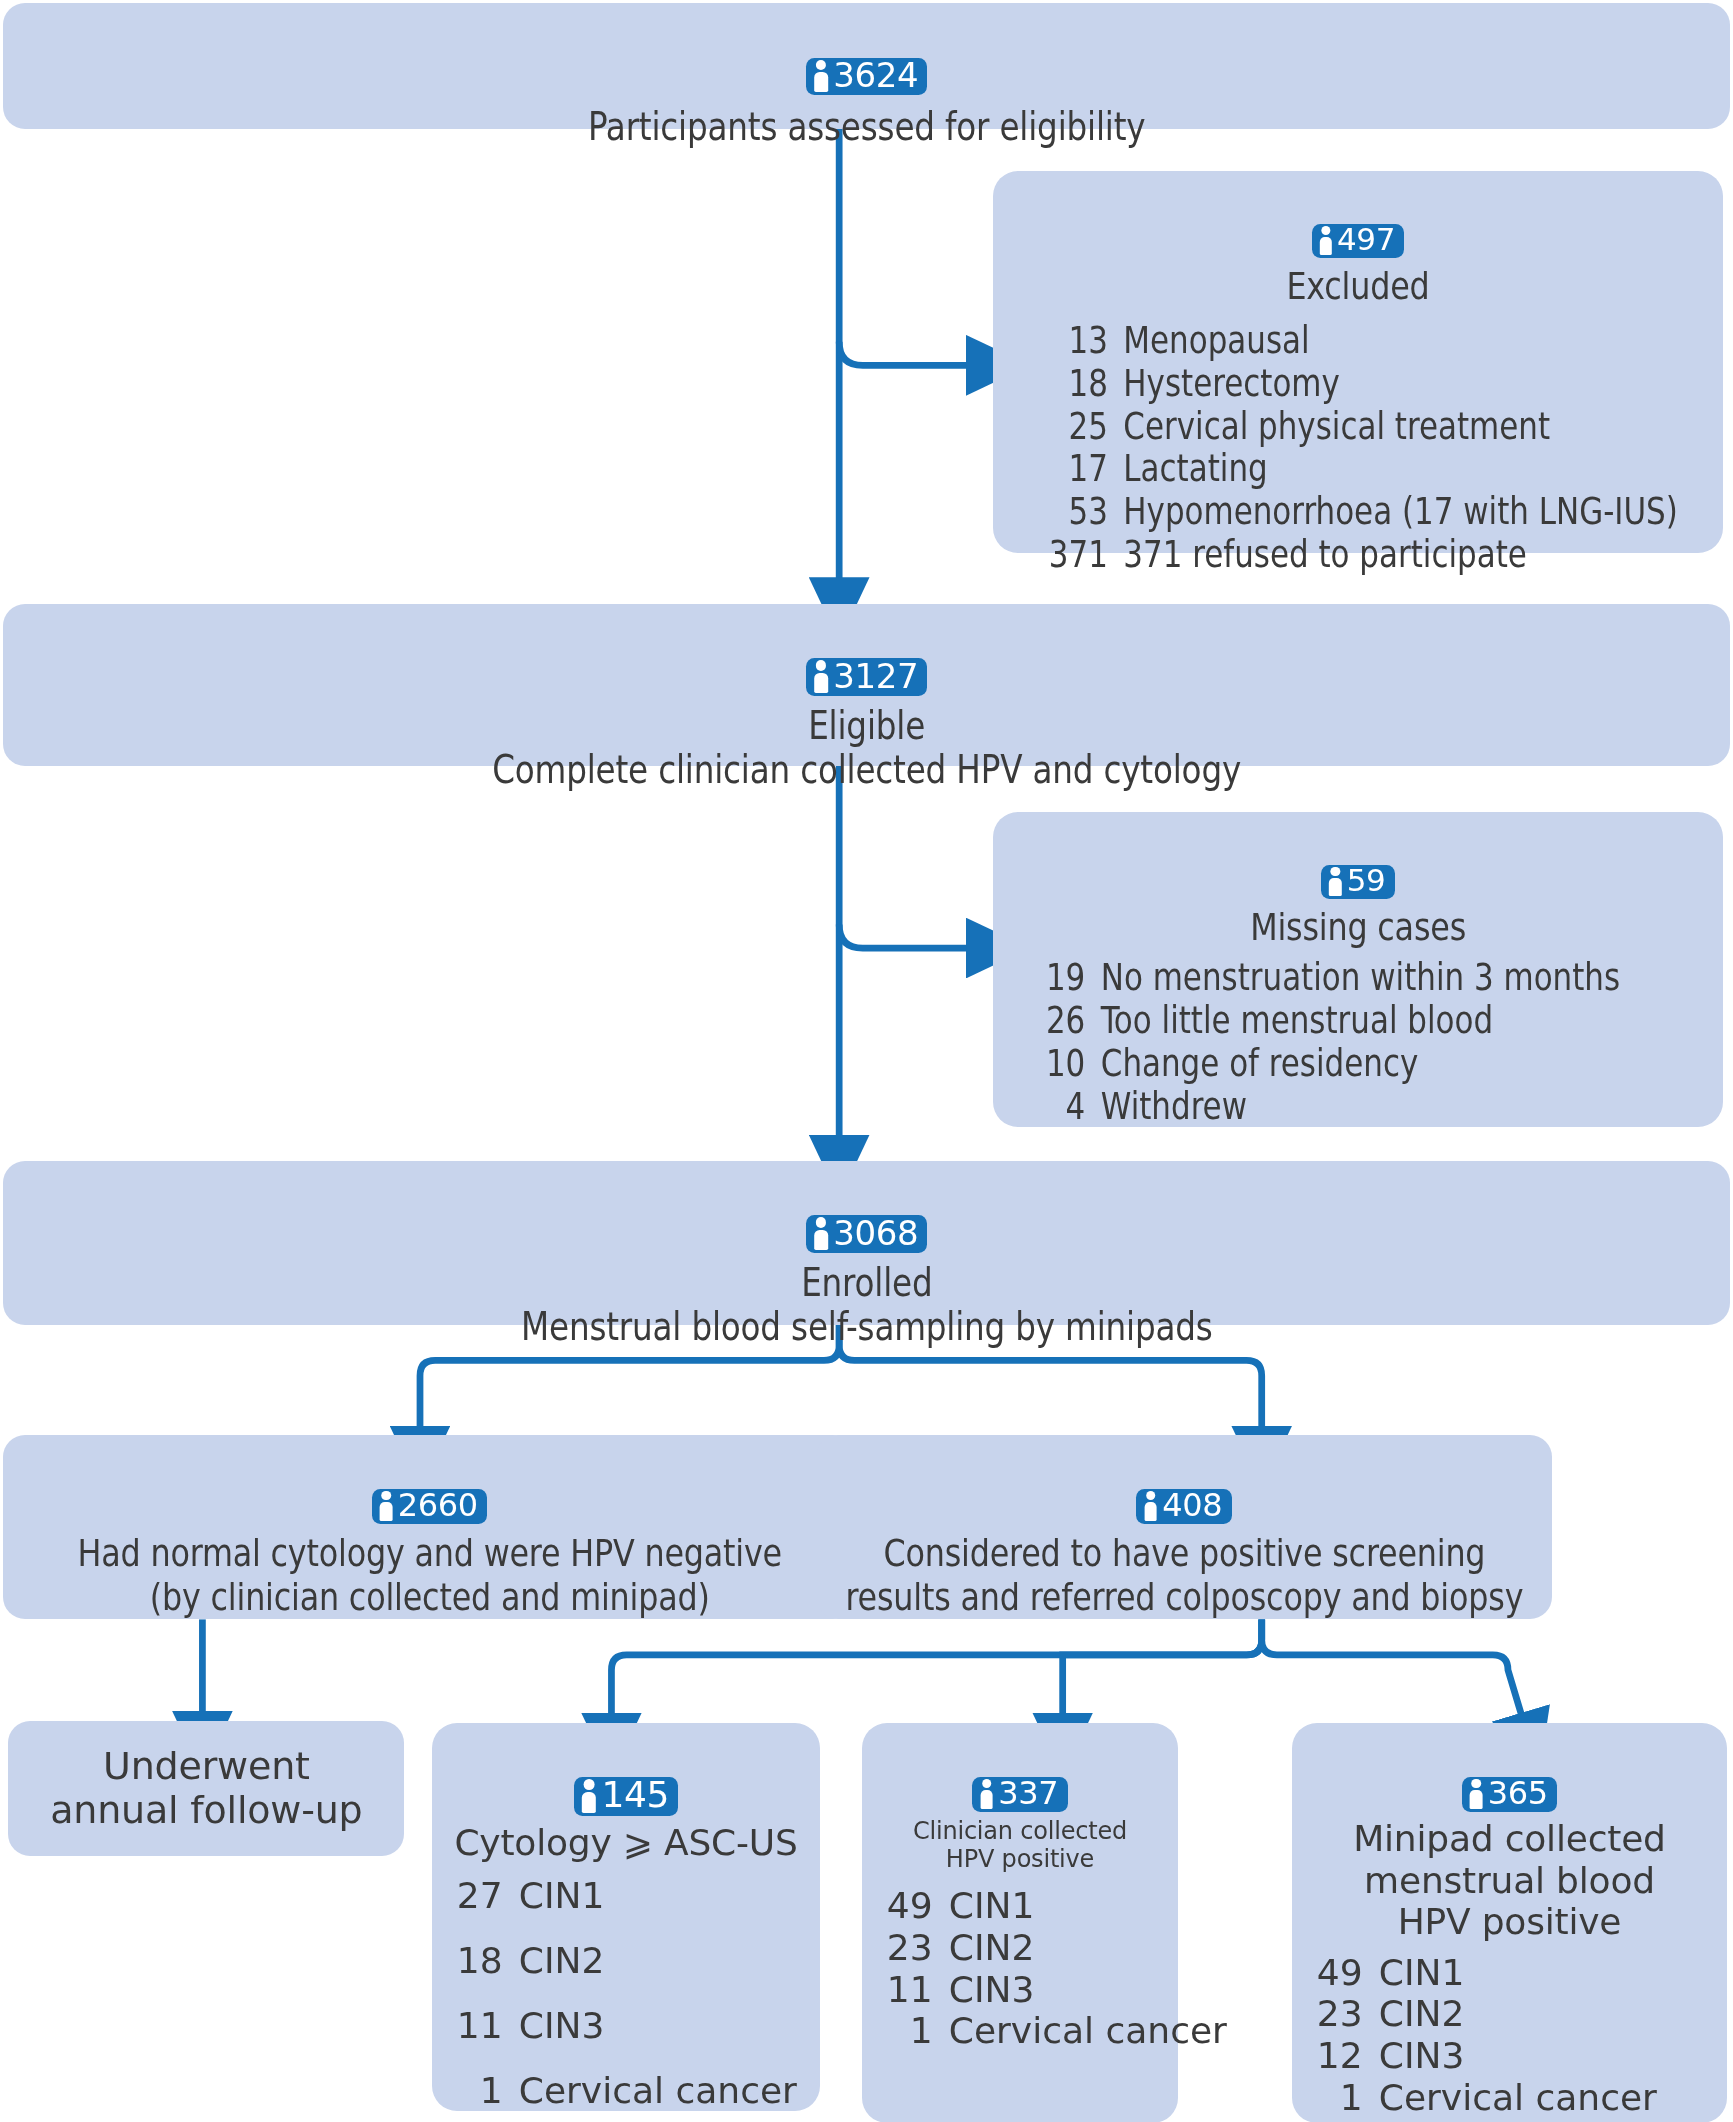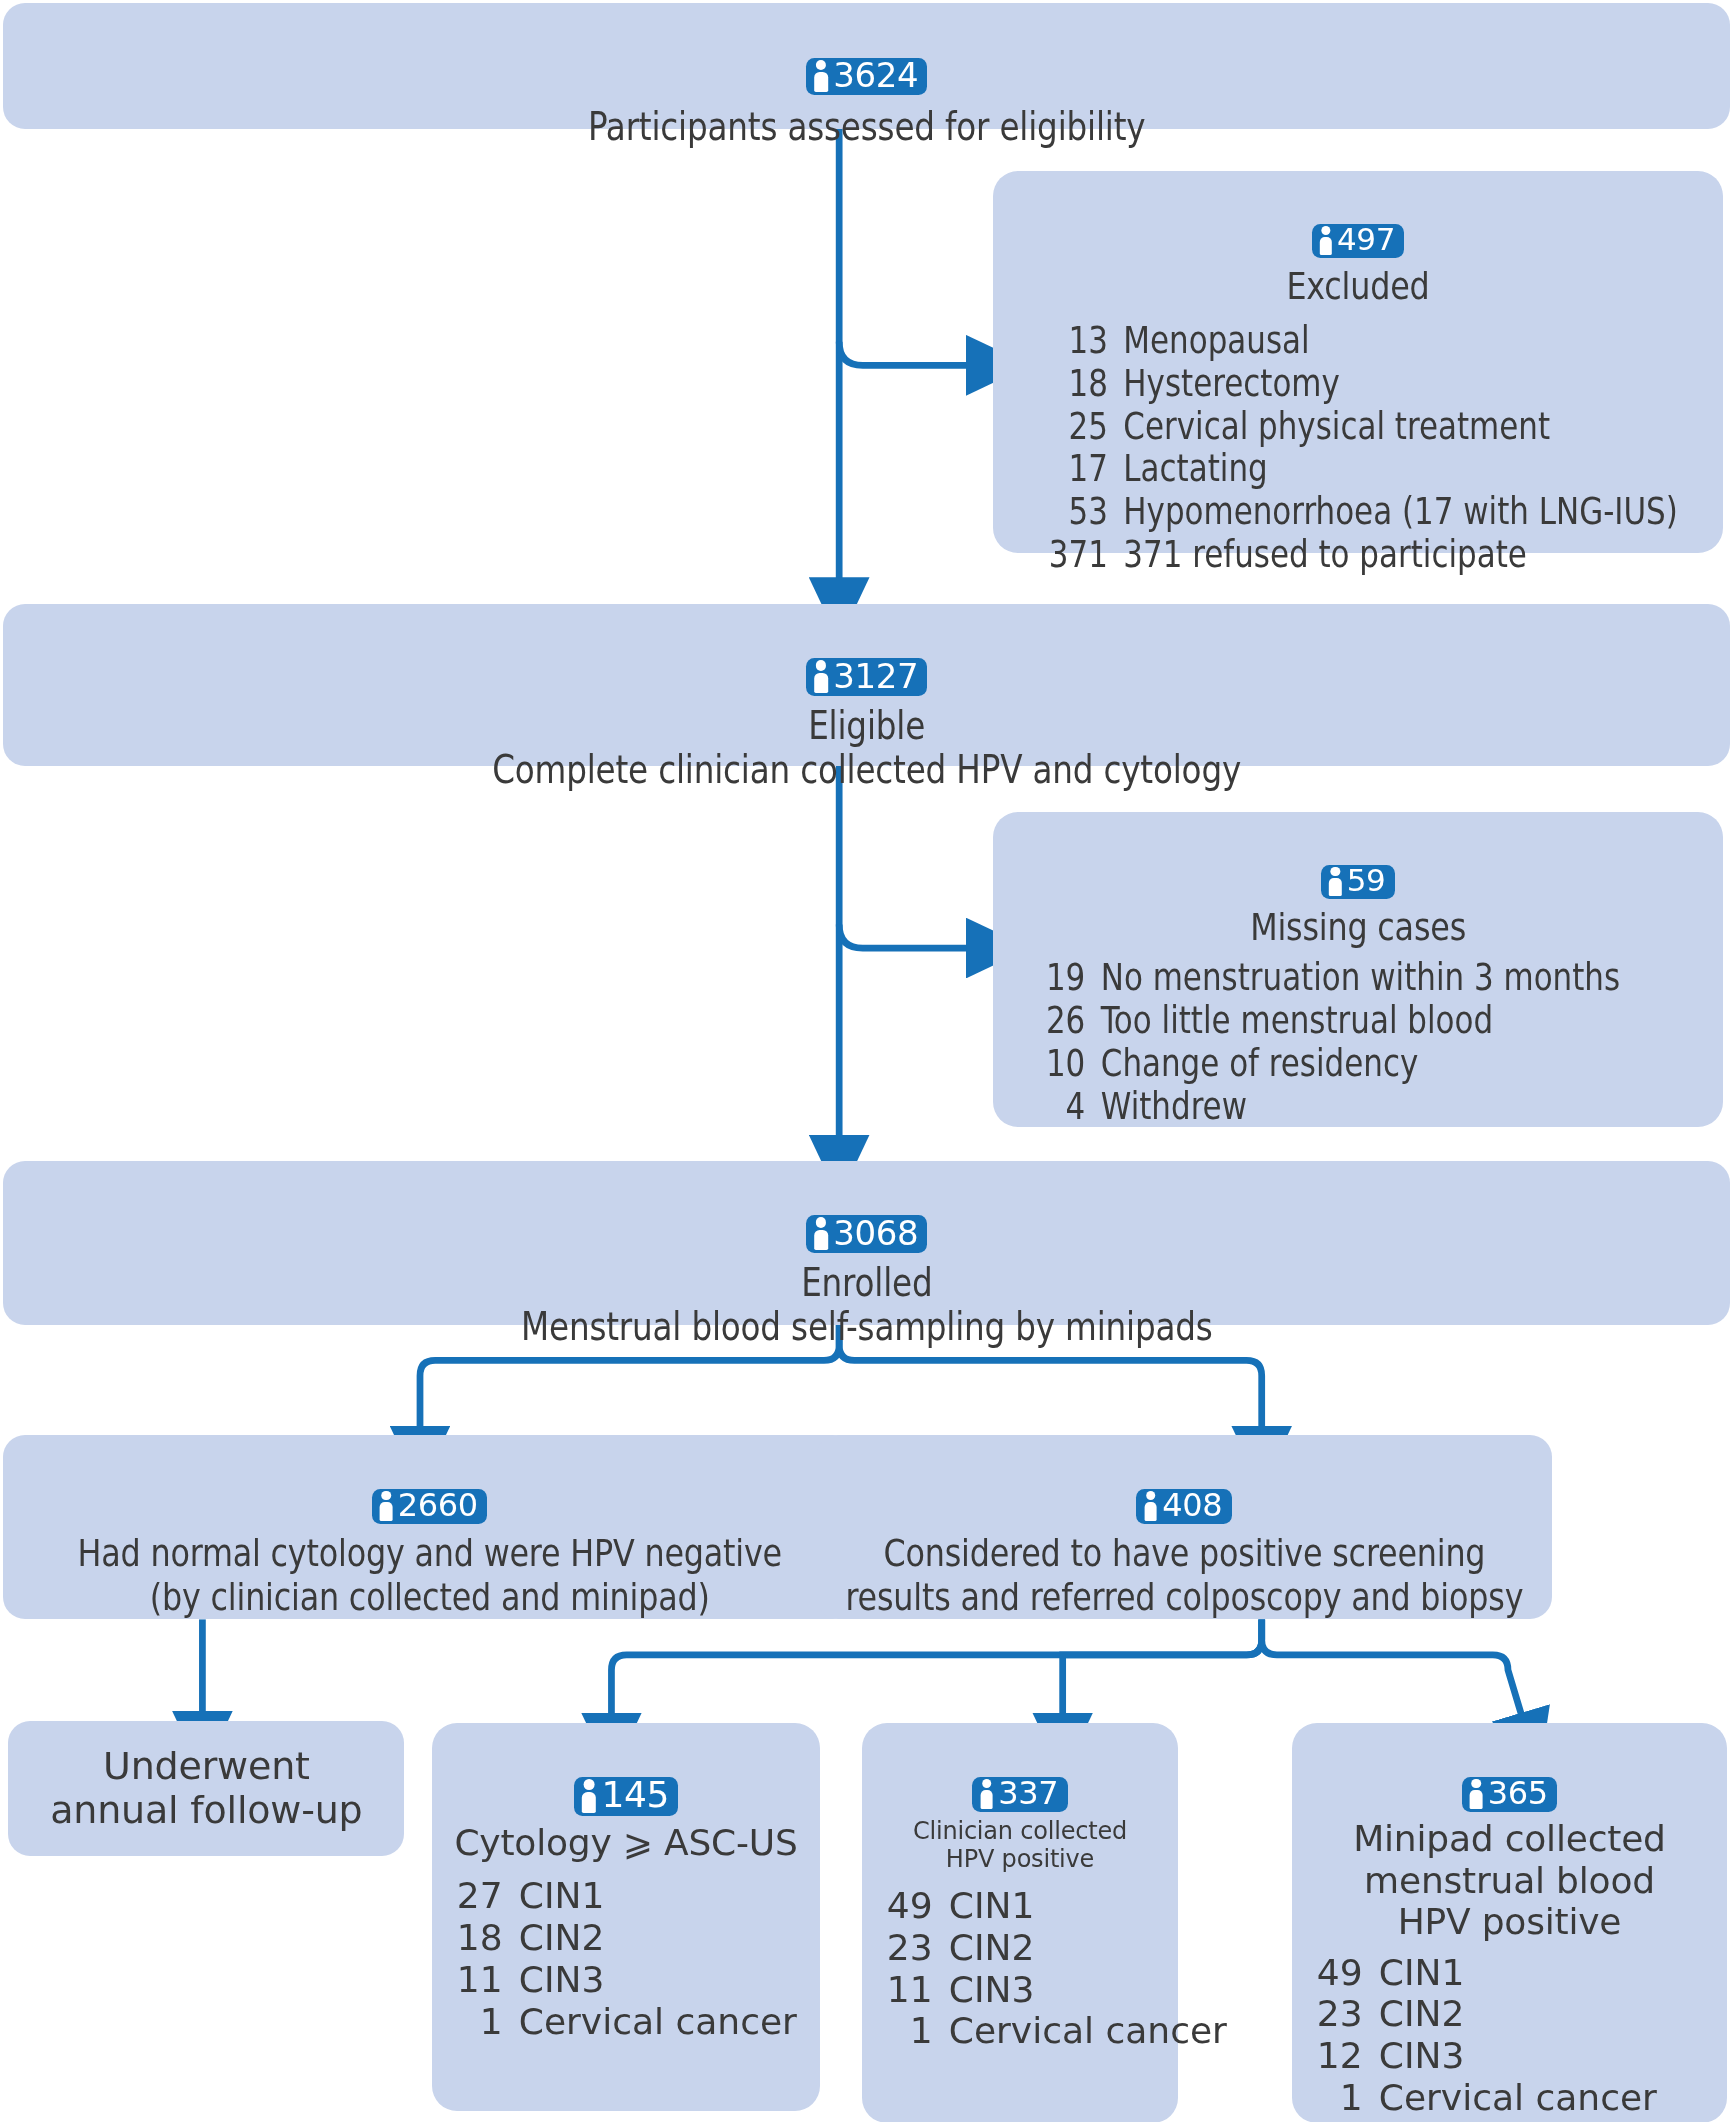--- a/index.html
+++ b/index.html
@@ -257,21 +257,21 @@
     <div class="btitle" style="font-size:38px;">Underwent
 annual follow-up</div>
   </div>
 
   <div class="box wide sq" style="left:432px;top:1723px;width:388px;height:388px;padding-top:13.5px;">
     <span class="badge" style="font-size:36px;">
       <i class="pic"></i>
       <span class="num">145</span>
     </span>
     <div class="btitle" style="font-size:36px;margin-top:6.7px;text-align:center;">Cytology ⩾ ASC-US</div>
-    <div class="list" style="font-size:36px;margin-top:11.8px;align-self:flex-start;margin-left:18.6px;">
+    <div class="list" style="font-size:36px;margin-top:11.8px;align-self:flex-start;margin-left:18.6px;gap:23px;">
       <div class="litem">
         <span class="n" style="width:52px;">27</span>
         <span class="lbl">CIN1</span>
       </div>
       <div class="litem">
         <span class="n" style="width:52px;">18</span>
         <span class="lbl">CIN2</span>
       </div>
       <div class="litem">
         <span class="n" style="width:52px;">11</span>

